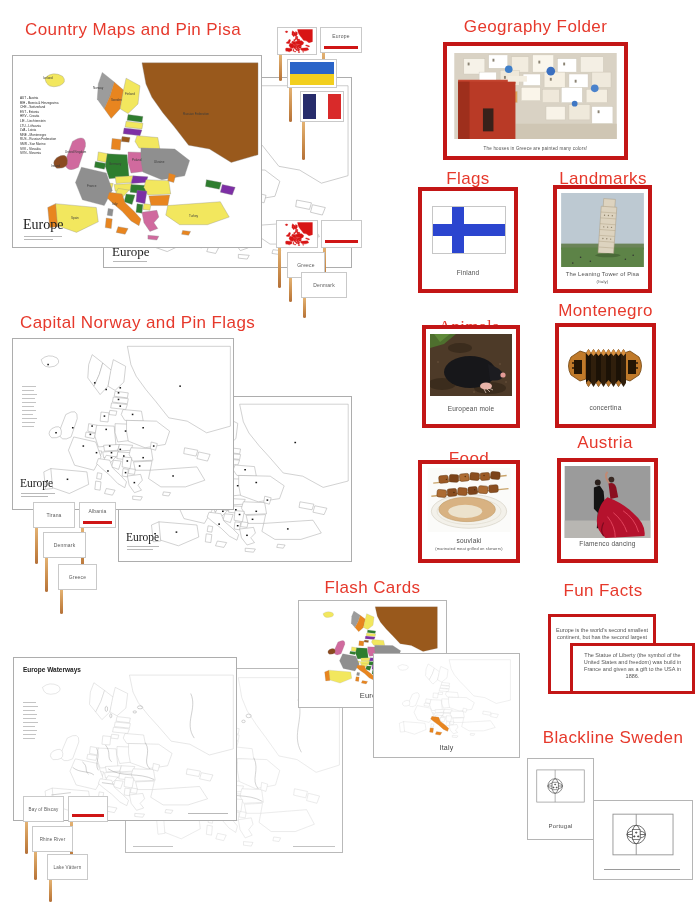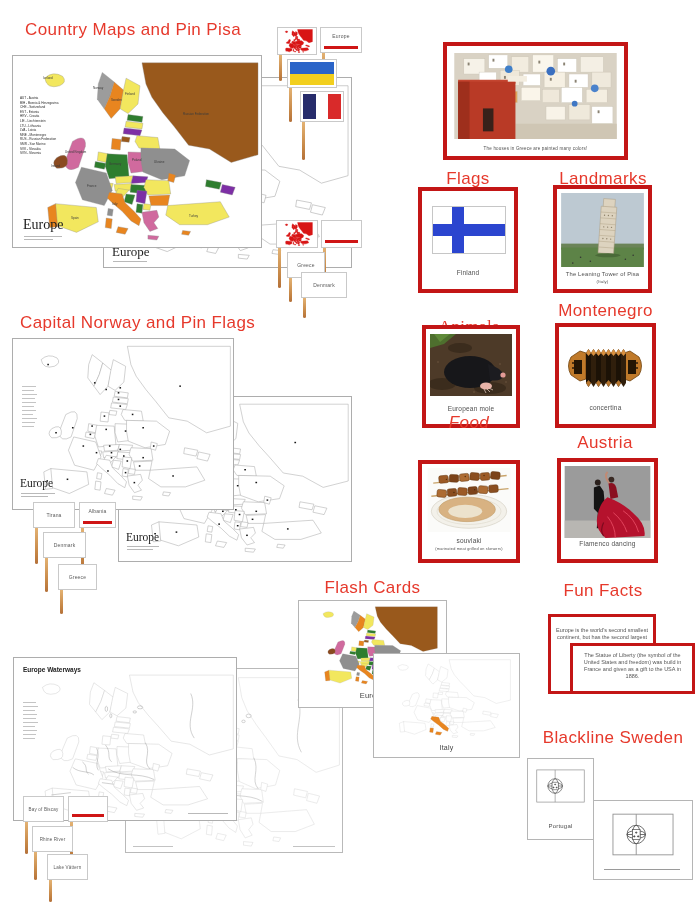--- a/index.html
+++ b/index.html
@@ -286,20 +286,21 @@
 </div>
 <div class="stick" style="left:289px;top:278px;height:24px;"></div>
 <div class="pincard" style="left:287px;top:252px;width:38px;height:26px;">
   <span>Greece</span>
 </div>
 <div class="stick" style="left:303px;top:298px;height:20px;"></div>
 <div class="pincard" style="left:301px;top:272px;width:46px;height:26px;">
   <span>Denmark</span>
 </div>
 
+<div class="sec-h ctr" style="left:443px;top:17px;width:185px;">Geography Folder</div>
 <div class="redcard" style="left:443px;top:42px;width:185px;height:118px;">
   <svg width="163" height="86" viewBox="0 0 170 90" style="position:absolute;left:7px;top:7px;">
     <rect width="170" height="90" fill="#d9d2c4"></rect>
     <g stroke="#c9c2b4" stroke-width=".4">
       <rect x="10" y="6" width="22" height="16" fill="#f6f2e8"></rect>
           <rect x="36" y="2" width="20" height="14" fill="#fff"></rect>
       <rect x="60" y="4" width="18" height="16" fill="#f2ecdf"></rect>
           <rect x="82" y="2" width="22" height="18" fill="#faf6ec"></rect>
       <rect x="108" y="6" width="20" height="14" fill="#fff"></rect>
           <rect x="132" y="4" width="24" height="16" fill="#f4efe4"></rect>
@@ -463,21 +464,21 @@
         <polygon points="25,50 27.5,54 30,50 27.5,47"></polygon>
             <polygon points="35,50 37.5,54 40,50 37.5,47"></polygon>
         <polygon points="45,50 47.5,54 50,50 47.5,47"></polygon>
             <polygon points="55,50 57.5,54 60,50 57.5,47"></polygon>
       </g>
     </g>
   </svg>
   <div class="cardlabel" style="bottom:13px;font-size:6.5px;">concertina</div>
 </div>
 
-<div class="sec-h ctr" style="left:418px;top:413px;width:102px;font-style:italic;">Food</div>
+<div class="sec-h ctr" style="left:418px;top:449px;width:102px;">Food</div>
 <div class="redcard" style="left:418px;top:460px;width:102px;height:103px;">
   <svg width="86" height="64" viewBox="0 0 88 68" style="position:absolute;left:4px;top:4px;">
     <rect width="88" height="68" fill="#fbfbf9"></rect>
     <ellipse cx="44" cy="46" rx="40" ry="18" fill="#f3f1ea" stroke="#d8d4c8" stroke-width=".8"></ellipse>
     <ellipse cx="44" cy="46" rx="34" ry="14" fill="none" stroke="#e2ddd0" stroke-width=".8"></ellipse>
     <ellipse cx="42" cy="44" rx="30" ry="13" fill="#d8b282" stroke="#bf9a64" stroke-width=".6"></ellipse>
     <ellipse cx="40" cy="46" rx="18" ry="7" fill="#ece2cc"></ellipse>
     <line x1="6" y1="16" x2="84" y2="8" stroke="#c8a36a" stroke-width="1.4"></line>
     <line x1="4" y1="30" x2="86" y2="22" stroke="#c8a36a" stroke-width="1.4"></line>
     <g stroke="#5f330f" stroke-width=".5">

